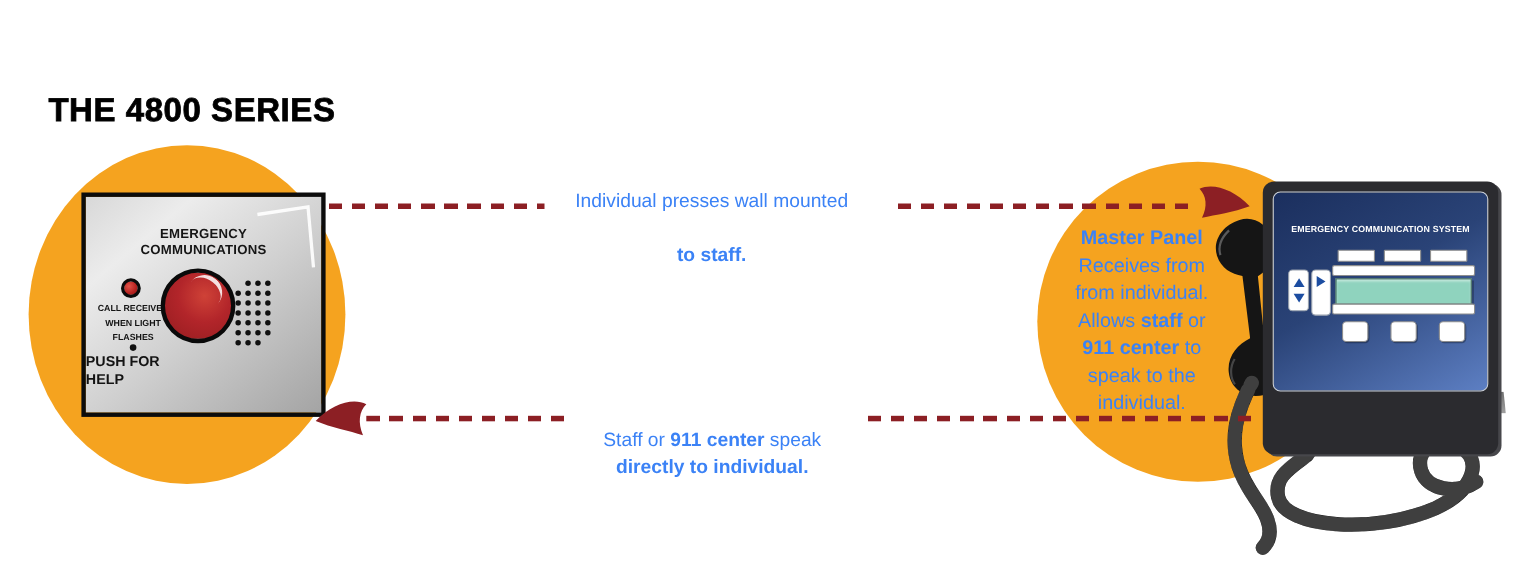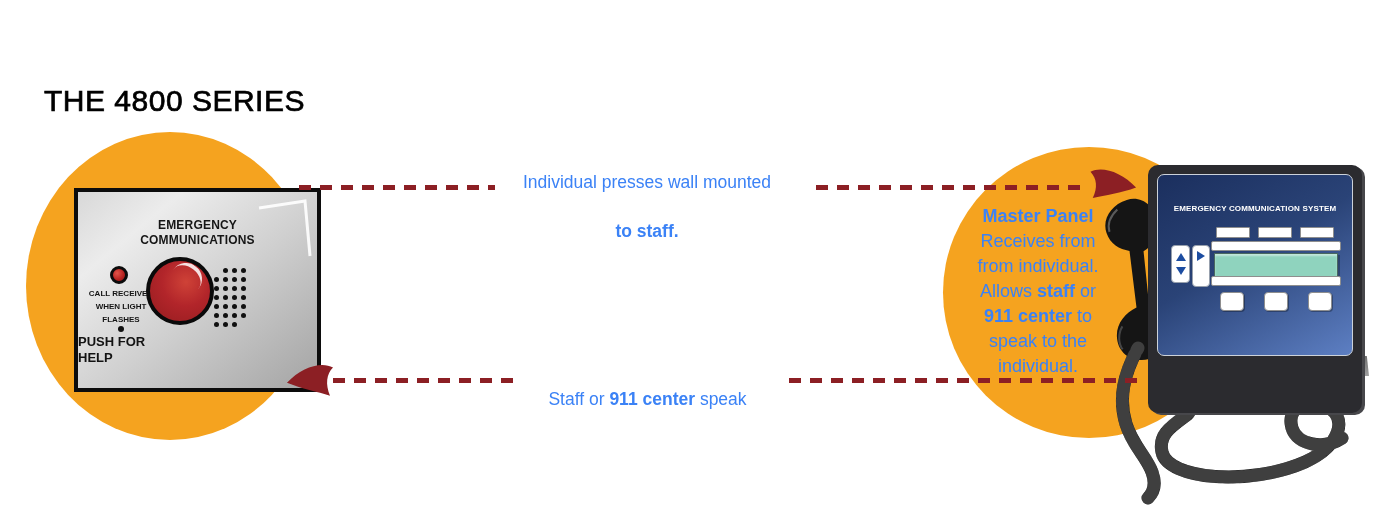--- a/index.html
+++ b/index.html
@@ -1,31 +1,31 @@
 <!DOCTYPE html>
 <html style="--orange: #F5A31F; --arrow-red: #8C1F24; --panel-blue-dark: #1B2F5E; --panel-blue-light: #5D7FC3; --lcd-teal: #8FD3BE; --button-red: #B2252A; --tri-blue: #1C4DA1;"><head>
 <meta charset="utf-8">
 <style>
   html,body { margin:0; padding:0; background:#fff; }
   .stage { position:relative; width:1393px; height:525px; background:#ffffff; overflow:hidden;
            font-family:"Liberation Sans", sans-serif; color:#0e0e0e; }
 
   
-  .title { position:absolute; left:44px; top:84px; font-size:30px; font-weight:400;
+  .title { position:absolute; left:44px; top:84px; font-size:30px; font-weight:700;
            letter-spacing:0.5px; color:#000; -webkit-text-stroke:0.7px #000; }
 
   
   .circle { position:absolute; border-radius:50%; background:var(--orange,#F5A31F); z-index:1; }
   #circle-left  { left:26px;  top:132px; width:288px; height:308px; }
   #circle-right { left:943px; top:147px; width:292px; height:291px; }
 
   
-  .station { position:absolute; left:74px; top:188px; width:214px; height:196px;
+  .station { position:absolute; left:74px; top:175px; width:214px; height:196px;
              border:4px solid #0c0c0c; z-index:2;
-             background:linear-gradient(140deg,#d8d8d8 0%,#ececec 22%,#cfcfcf 55%,#a4a4a4 100%);padding-left:25px; }
+             background:linear-gradient(140deg,#d8d8d8 0%,#ececec 22%,#cfcfcf 55%,#a4a4a4 100%); }
   .station-shine { position:absolute; right:4px; top:4px; width:56px; height:64px; }
   .station-heading { position:absolute; left:0; right:0; top:26px; text-align:center;
              font-size:12px; font-weight:700; line-height:15px; letter-spacing:.2px; color:#161616; }
   .led { position:absolute; left:32px; top:74px; width:12px; height:12px; border-radius:50%;
          border:3px solid #0b0b0b;
          background:radial-gradient(circle at 35% 35%, #e2544a 0%, #b5211f 60%, #8f1a18 100%); }
   .led-label { position:absolute; left:1px; top:95px; width:84px; text-align:center;
          font-size:8px; font-weight:700; line-height:13px; color:#141414; }
   .led-dot { position:absolute; left:40px; top:134px; width:6px; height:6px; border-radius:50%; background:#111; }
   .call-btn { position:absolute; left:68px; top:65px; width:60px; height:60px; border-radius:50%;
@@ -171,20 +171,21 @@
     <path d="M2,20 C18,5 38,1 49,8 C42,14 40,24 44,36 C32,31 16,27 2,20 Z" fill="#8C1F24"></path>
   </svg>
 
   <div class="note" id="note-top">
     <span>Individual presses wall mounted</span><br>
     <br>
     <b>to staff.</b>
   </div>
   <div class="note" id="note-bottom">
     <span>Staff or </span><b>911 center</b><span> speak</span><br>
+    <b>directly to individual.</b>
   </div>
   <div class="note" id="master-note">
     <b>Master Panel</b><br>
     <span>Receives from</span><br>
     <span>from individual.</span><br>
     <span>Allows </span><b>staff</b><span> or</span><br>
     <b>911 center</b><span> to</span><br>
     <span>speak to the</span><br>
     <span>individual.</span>
   </div>

